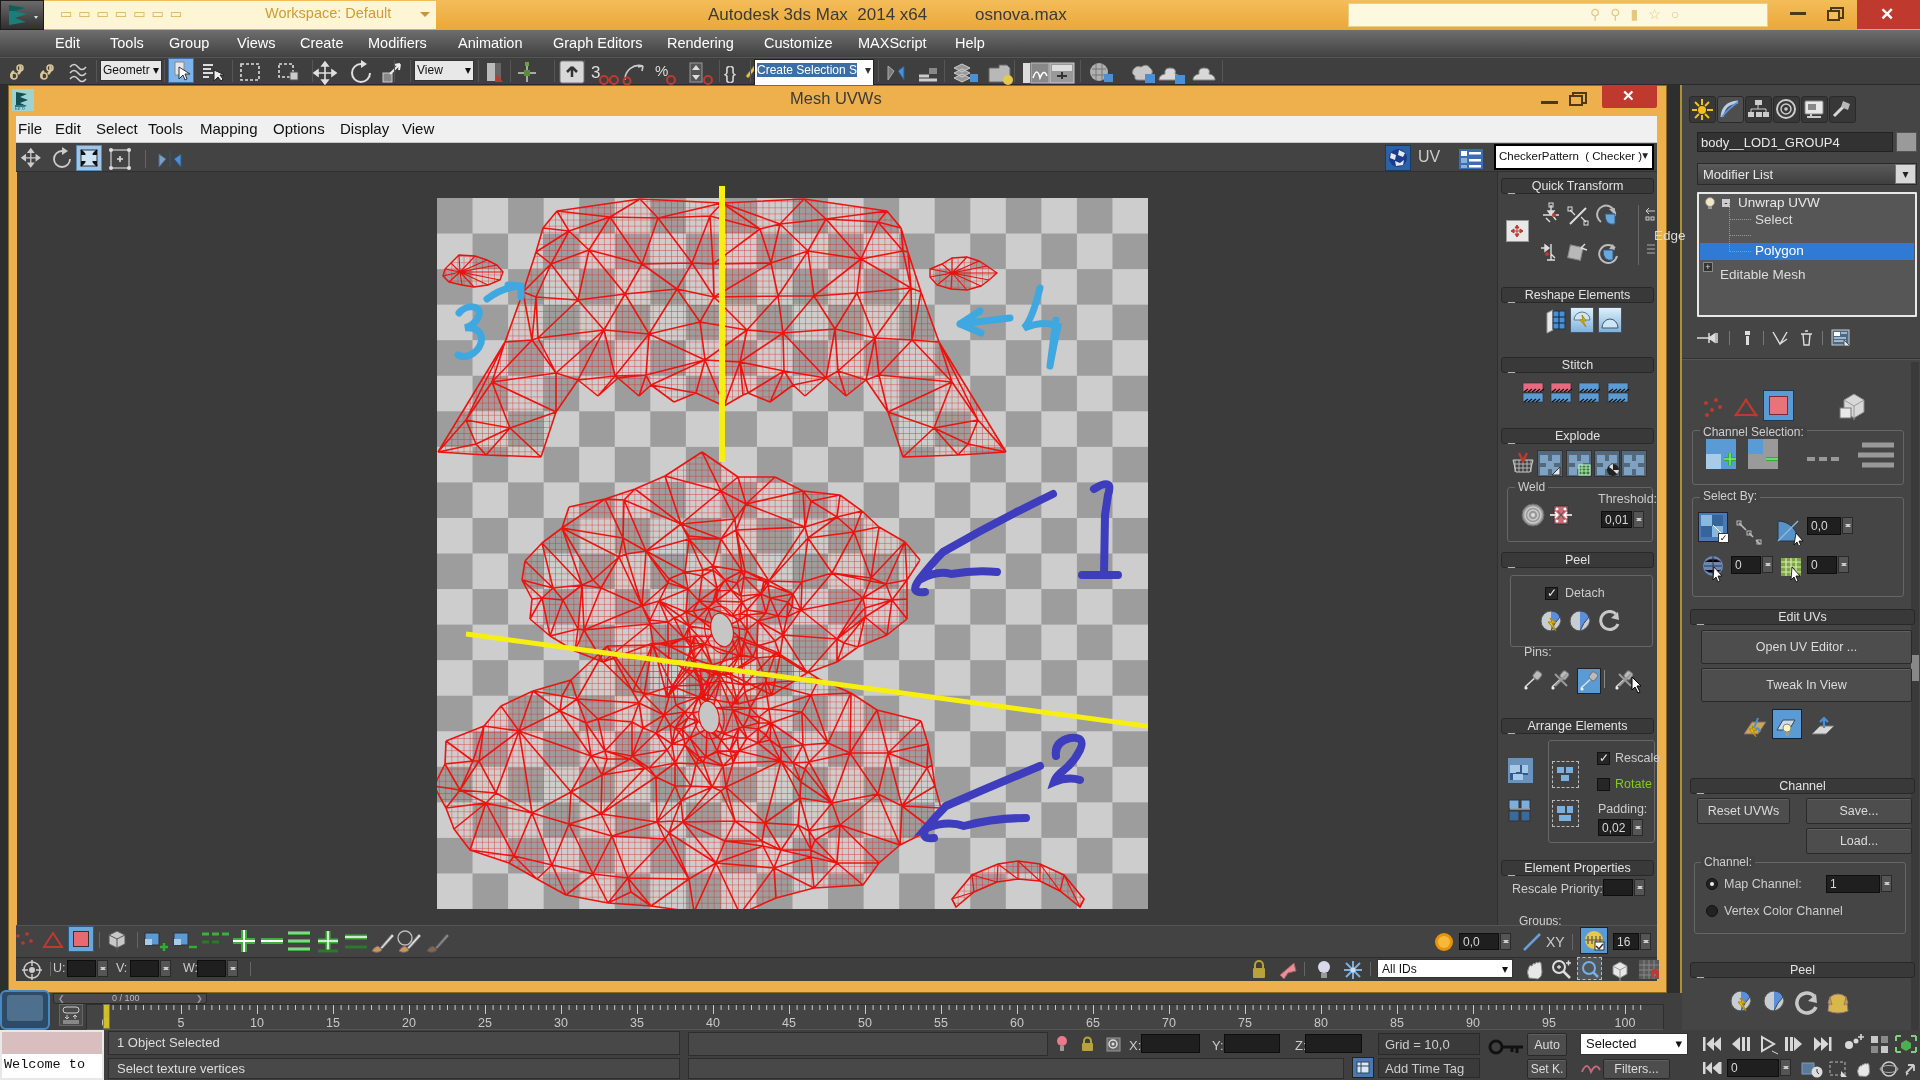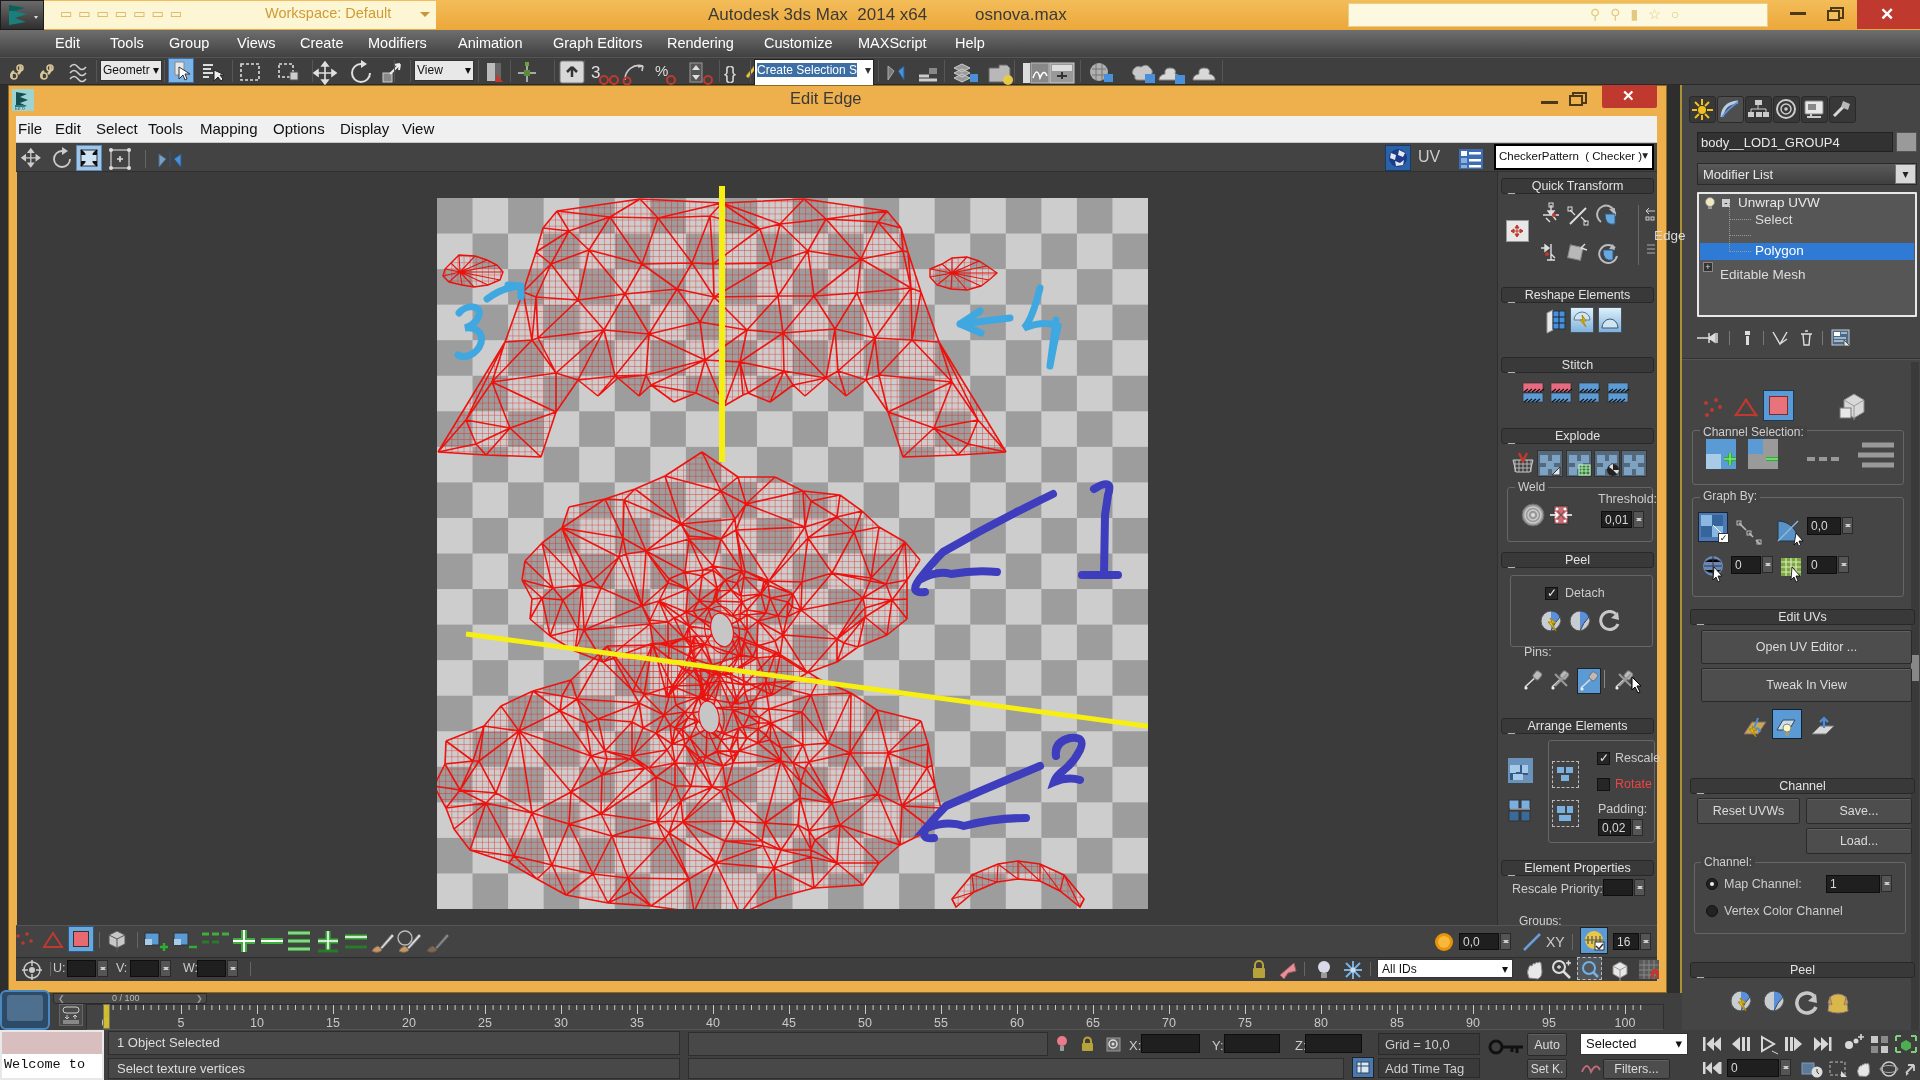--- a/index.html
+++ b/index.html
@@ -197,21 +197,21 @@
 <div class="abs" style="left:1014px;top:60px;width:1px;height:22px;background:#2a2a2a;border-right:1px solid #565656"></div>
 <div class="abs" style="left:1080px;top:60px;width:1px;height:22px;background:#2a2a2a;border-right:1px solid #565656"></div>
 <div class="abs" style="left:1222px;top:60px;width:1px;height:22px;background:#2a2a2a;border-right:1px solid #565656"></div>
 <div class="abs" style="left:8px;top:85px;width:1659px;height:908px;background:#eeb04d;border:1px solid #8a6a20"></div>
 <div class="abs" style="left:12px;top:89px;width:22px;height:22px;background:#7ec4c4"><svg width="22" height="22">
       <rect width="22" height="22" fill="#9ed3d3"></rect>
       <path d="M4 3 L15 5 L8 8 L16 11 L8 14 L15 17 L4 19Z" fill="#134e52"></path>
       <rect x="3" y="16" width="10" height="5" fill="#2a7a80"></rect>
       <text x="3.5" y="20.5" font-size="5" fill="#fff">max</text>
     </svg></div>
-<div class="abs" style="left:790px;top:89px;color:#3a3a3a;font-size:16.5px">Edit Edge</div>
+<div class="abs" style="left:790px;top:89px;color:#3a3a3a;font-size:16.5px">Mesh UVWs</div>
 <div class="abs" style="left:1541px;top:101px;width:17px;height:3px;background:#4a3a18"></div>
 <div class="abs" style="left:1572px;top:92px;width:15px;height:12px;border:2px solid #4a3a18"></div>
 <div class="abs" style="left:1569px;top:95px;width:14px;height:11px;border:2px solid #4a3a18;background:#eeb04d"></div>
 <div class="abs" style="left:1602px;top:85px;width:55px;height:23px;background:#c0392f;border-radius:0 0 2px 2px"></div>
 <div class="abs" style="left:1622px;top:87px;color:#fff;font-size:15px;font-weight:bold">✕</div>
 <div class="abs" style="left:16px;top:116px;width:1641px;height:27px;background:#f0f0f0;border-bottom:1px solid #c8c8c8"></div>
 <div class="abs" style="left:18px;top:120px;color:#111;font-size:15px">File</div>
 <div class="abs" style="left:55px;top:120px;color:#111;font-size:15px">Edit</div>
 <div class="abs" style="left:96px;top:120px;color:#111;font-size:15px">Select</div>
 <div class="abs" style="left:148px;top:120px;color:#111;font-size:15px">Tools</div>
@@ -495,21 +495,21 @@
     </svg></div>
 <div class="groupbox" style="left:1548px;top:740px;width:107px;height:103px"></div>
 <div class="abs" style="left:1552px;top:761px;width:27px;height:27px;border:1px dashed #bbb"><svg width="25" height="25">
       <rect x="4" y="5" width="7" height="6" fill="#7ab0e0"></rect>
       <rect x="13" y="5" width="7" height="6" fill="#7ab0e0"></rect>
       <rect x="8" y="13" width="8" height="6" fill="#7ab0e0"></rect>
     </svg></div>
 <div class="chk on abs" style="left:1597px;top:752px"></div>
 <div class="abs" style="left:1615px;top:751px;color:#ccc;font-size:12.5px">Rescale</div>
 <div class="chk abs" style="left:1597px;top:778px"></div>
-<div class="abs" style="left:1615px;top:777px;color:#ef4444;font-size:12.5px">Rotate</div>
+<div class="abs" style="left:1615px;top:777px;color:#84cc16;font-size:12.5px">Rotate</div>
 <div class="abs" style="left:1552px;top:800px;width:27px;height:27px;border:1px dashed #bbb"><svg width="25" height="25">
       <rect x="4" y="5" width="8" height="7" fill="#7ab0e0"></rect>
       <rect x="6" y="14" width="12" height="6" fill="#7ab0e0"></rect>
       <rect x="14" y="5" width="6" height="7" fill="#7ab0e0"></rect>
     </svg></div>
 <div class="abs" style="left:1598px;top:802px;color:#ccc;font-size:12.5px">Padding:</div>
 <div class="fld abs" style="left:1598px;top:819px;width:33px;height:17px">0,02</div>
 <div class="spin abs" style="left:1632px;top:819px"></div>
 <div class="rollhead" style="left:1501px;top:860px;width:153px"><i>_</i>Element Properties</div>
 <div class="abs" style="left:1512px;top:882px;color:#ccc;font-size:12.5px">Rescale Priority:</div>
@@ -774,21 +774,21 @@
       <path d="M20 22 h12" stroke="#2fae2f" stroke-width="4"></path>
       <path d="M20 22 h12" stroke="#7fe87f" stroke-width="1.5"></path>
     </svg></div>
 <div class="abs" style="left:1805px;top:451px"><svg width="42" height="12">
       <path d="M2 6 h8 M14 6 h8 M26 6 h8" stroke="#999" stroke-width="4"></path>
     </svg></div>
 <div class="abs" style="left:1852px;top:437px"><svg width="46" height="36">
       <path d="M10 8 h32 M6 18 h36 M10 28 h32" stroke="#999" stroke-width="5"></path>
     </svg></div>
 <div class="groupbox" style="left:1692px;top:497px;width:212px;height:100px"></div>
-<div class="grouplab" style="left:1700px;top:490px">Graph By:</div>
+<div class="grouplab" style="left:1700px;top:490px">Select By:</div>
 <div class="abs" style="left:1698px;top:512px;width:30px;height:30px;background:#4a7ab5;border:1px solid #223"><svg width="28" height="28">
       <rect x="2" y="2" width="11" height="11" fill="#89b8e0"></rect>
       <rect x="13" y="13" width="11" height="11" fill="#89b8e0"></rect>
       <rect x="13" y="2" width="11" height="11" fill="#35659a"></rect>
       <rect x="2" y="13" width="11" height="11" fill="#35659a"></rect>
       <path d="M14 12 l8 8" stroke="#fff" stroke-width="1"></path>
     </svg><div style="position:absolute;right:-2px;bottom:-2px;width:11px;height:10px;background:#fff;border:1px solid #333;font-size:9px;line-height:9px;color:#111;text-align:center">✓</div></div>
 <div class="abs" style="left:1736px;top:517px"><svg width="30" height="28">
       <path d="M3 6 l7 7 m3 3 l4 4 m3 3 l4 4" stroke="#bbb" stroke-width="1.6"></path>
       <rect x="1" y="4" width="4" height="4" fill="none" stroke="#bbb"></rect>
@@ -827,21 +827,21 @@
 <div class="abs" style="left:1772px;top:709px;width:30px;height:30px;background:#5b9bd5;border:1px solid #123"><svg width="28" height="28">
       <path d="M4 20 l6 -10 12 0 -6 10z" fill="#cde" stroke="#345"></path>
       <circle cx="14" cy="18" r="4" fill="#f8f8c8" stroke="#887"></circle>
       <rect x="12" y="22" width="4" height="4" fill="#998"></rect>
     </svg></div>
 <div class="abs" style="left:1808px;top:712px"><svg width="30" height="30">
       <path d="M4 22 l8 -8 14 0 -8 8z" fill="#d8d8d8" stroke="#777"></path>
       <path d="M16 16 v-10 m-4 4 l4 -4 4 4" stroke="#4a90d9" stroke-width="2.2" fill="none"></path>
     </svg></div>
 <div class="rollhead" style="left:1690px;top:778px;width:225px"><i>_</i>Channel</div>
-<div class="btn" style="left:1697px;top:798px;width:103px;height:26px;line-height:25px">Reset UVWs</div>
+<div class="btn" style="left:1697px;top:798px;width:93px;height:26px;line-height:25px">Reset UVWs</div>
 <div class="btn" style="left:1806px;top:798px;width:106px;height:26px;line-height:25px">Save...</div>
 <div class="btn" style="left:1806px;top:828px;width:106px;height:26px;line-height:25px">Load...</div>
 <div class="groupbox" style="left:1694px;top:862px;width:212px;height:72px"></div>
 <div class="grouplab" style="left:1701px;top:856px">Channel:</div>
 <div class="radio on abs" style="left:1706px;top:878px"></div>
 <div class="abs" style="left:1724px;top:877px;color:#ccc;font-size:12.5px">Map Channel:</div>
 <div class="fld abs" style="left:1826px;top:875px;width:54px;height:18px">1</div>
 <div class="spin abs" style="left:1881px;top:875px"></div>
 <div class="radio abs" style="left:1706px;top:905px"></div>
 <div class="abs" style="left:1724px;top:904px;color:#ccc;font-size:12.5px">Vertex Color Channel</div>

